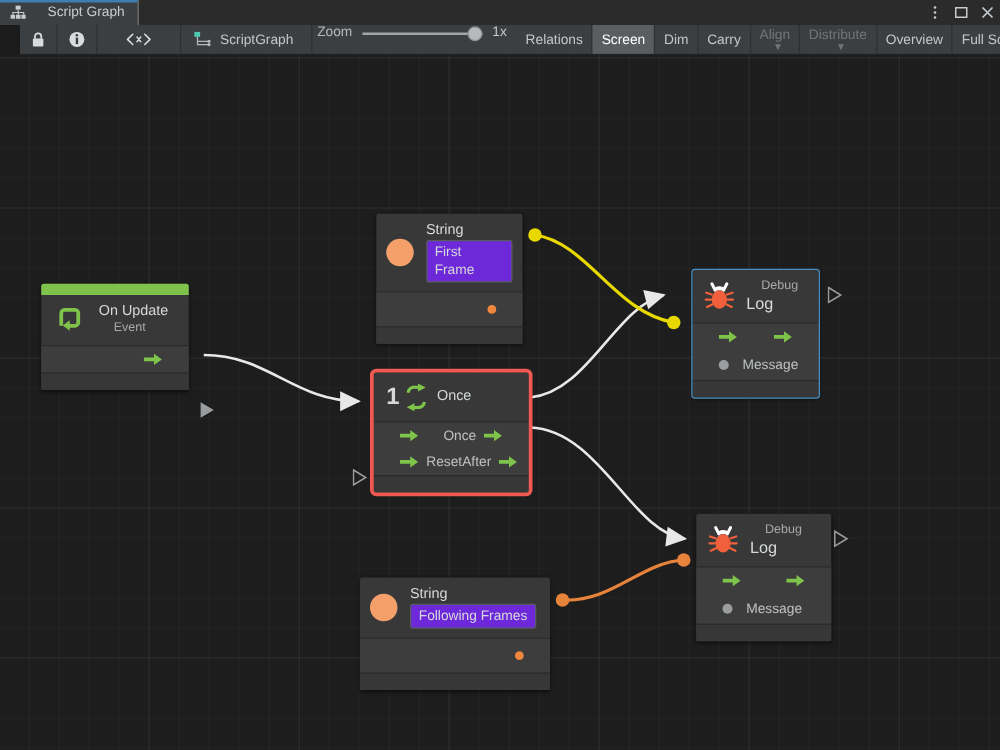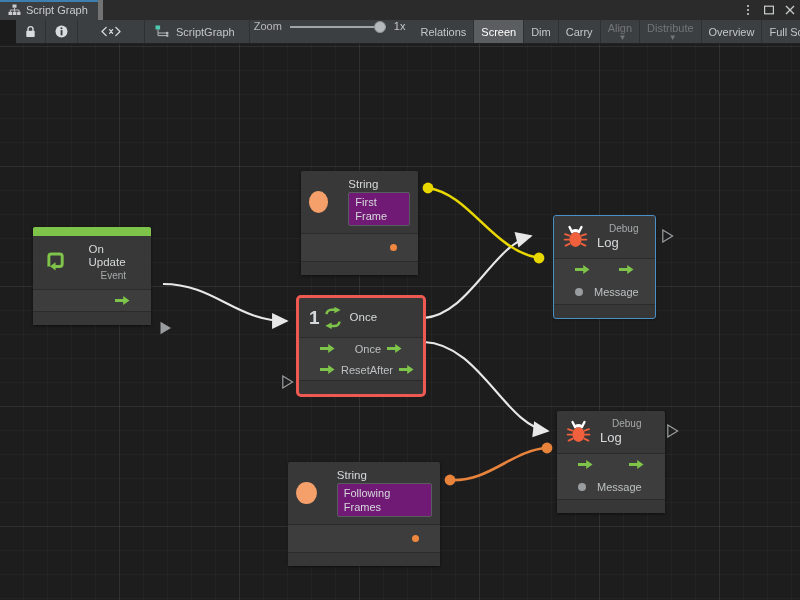--- a/index.html
+++ b/index.html
@@ -12,26 +12,26 @@
   #app { position: relative; width: 800px; height: 600px; }
 
   
   .tabbar {
     position: absolute; left: 0; top: 0; width: 800px; height: 20px;
     background: #2b2b2b;
     display: flex; align-items: stretch;
   }
   .tab {
     position: relative;
-    display: flex; align-items: center; gap: 5px;
+    display: flex; align-items: center; gap: 17px;
     padding: 0 10px 0 8px;
     background: #3c3f41;
     height: 20px;
     font-size: 11px; color: #c9ccce;
-    border-right: 5px solid #737373;
+    border-right: 1px solid #737373;
   }
   .tab::before {
     content: ""; position: absolute; left: 0; right: 0; top: 0; height: 2px;
     background: #3e7fb0;
   }
   .tab-icon { width: 13px; height: 12px; display: block; }
   .win-ctrls {
     position: absolute; right: 4px; top: 0; height: 20px;
     display: flex; align-items: center; gap: 9px;
   }
@@ -84,21 +84,21 @@
   .edges { position: absolute; left: 0; top: 0; width: 800px; height: 556px; }
 
   
   .node {
     position: absolute;
     background: #383838;
     border-radius: 2px;
     box-shadow: 0 1px 3px rgba(0,0,0,0.55);
   }
   .node .hdr {
-    display: flex; align-items: center; gap: 20px;
+    display: flex; align-items: center; gap: 10px;
     padding: 7px 8px 7px 10px;
     min-height: 38px;
   }
   .node .hdr-txt { display: flex; flex-direction: column; justify-content: center; gap: 1px; }
   .node .ttl { font-size: 11.5px; color: #d6d9db; line-height: 1.15; }
   .node .sub { font-size: 10px; color: #a7aaac; line-height: 1.15; padding-left: 12px; }
   .node .body {
     border-top: 1px solid #2b2b2b;
     background: #3d3d3d;
   }
@@ -120,21 +120,21 @@
   .dot-out { width: 7px; height: 7px; border-radius: 50%; background: #f0873f; display: block; }
   .dot-in { width: 8px; height: 8px; border-radius: 50%; background: #9a9d9f; display: block; }
 
   
   .greenbar { height: 9px; background: #7fc44a; border-radius: 2px 2px 0 0; }
 
   .sel-red { outline: 3px solid #ee5a52; outline-offset: 0px; }
   .sel-blue { outline: 1px solid #4a90c4; outline-offset: 0px; }
 
   .string-field {
-    background: #701a75;
+    background: #6d28d9;
     border: 1px solid #5a5d5f;
     border-radius: 2px;
     font-size: 11px; color: #d6d9db;
     padding: 2px 6px;
     line-height: 14px;
   }
   .circ-orange { width: 22px; height: 22px; border-radius: 50%; background: #f5a06a; display: block; }
 
   .ext-tri { position: absolute; display: block; width: 12px; height: 14px; }
 </style>

